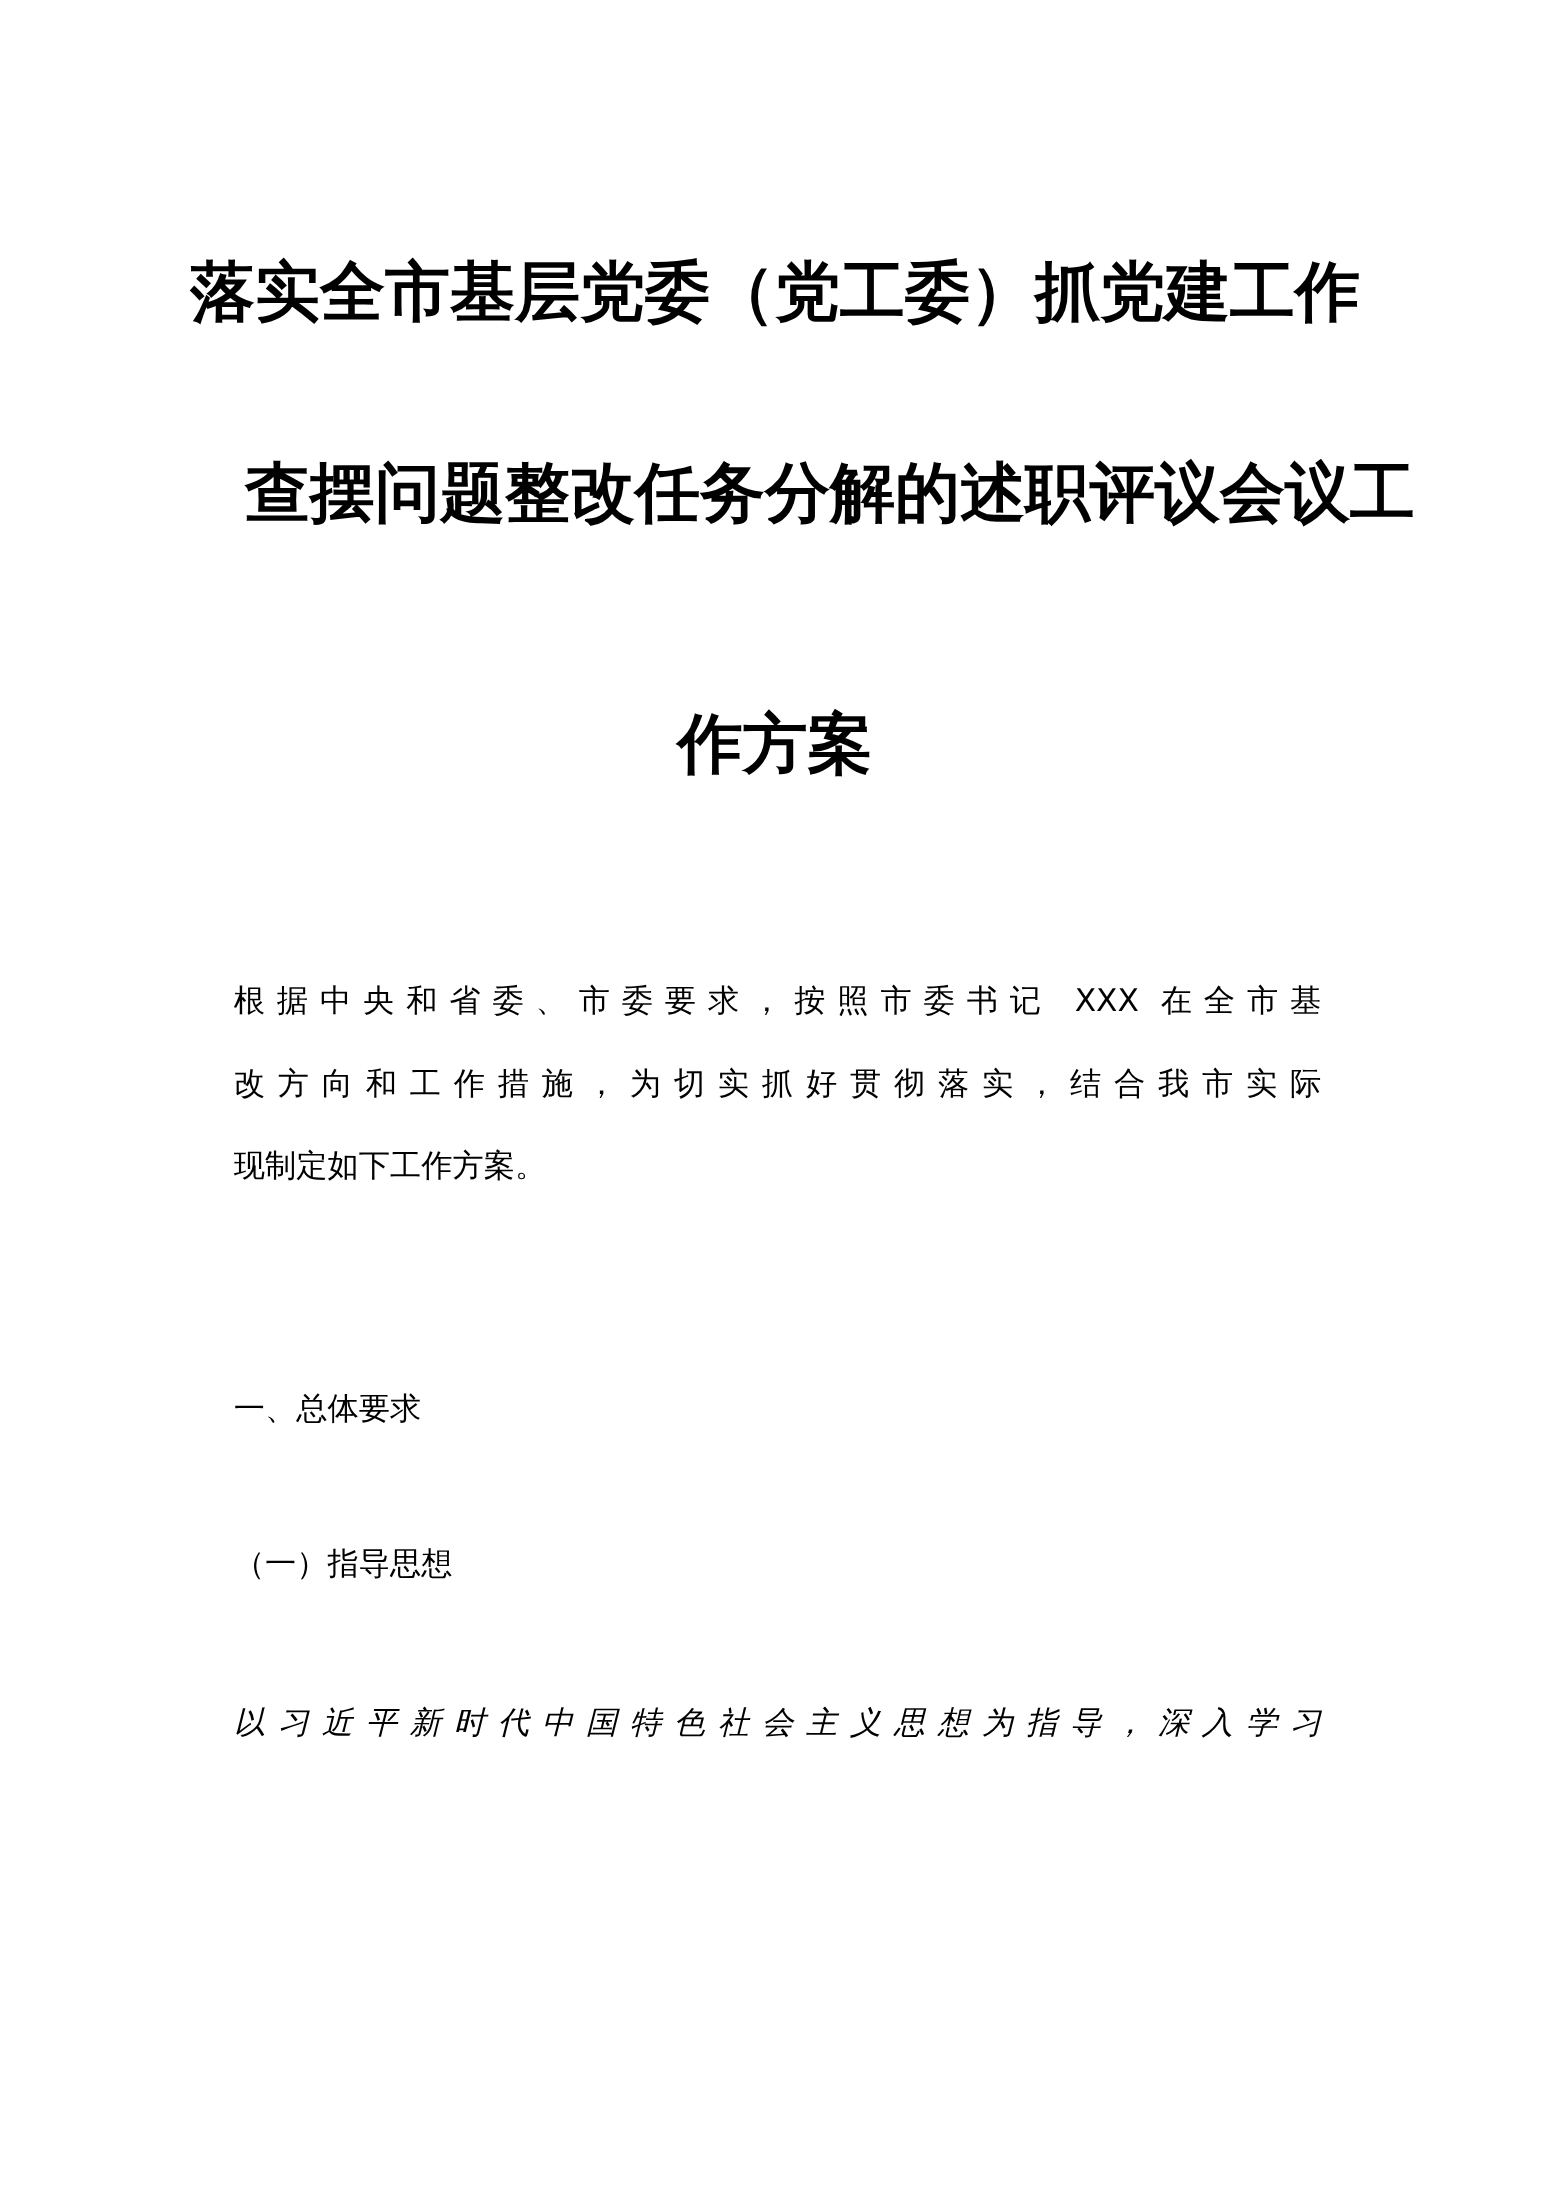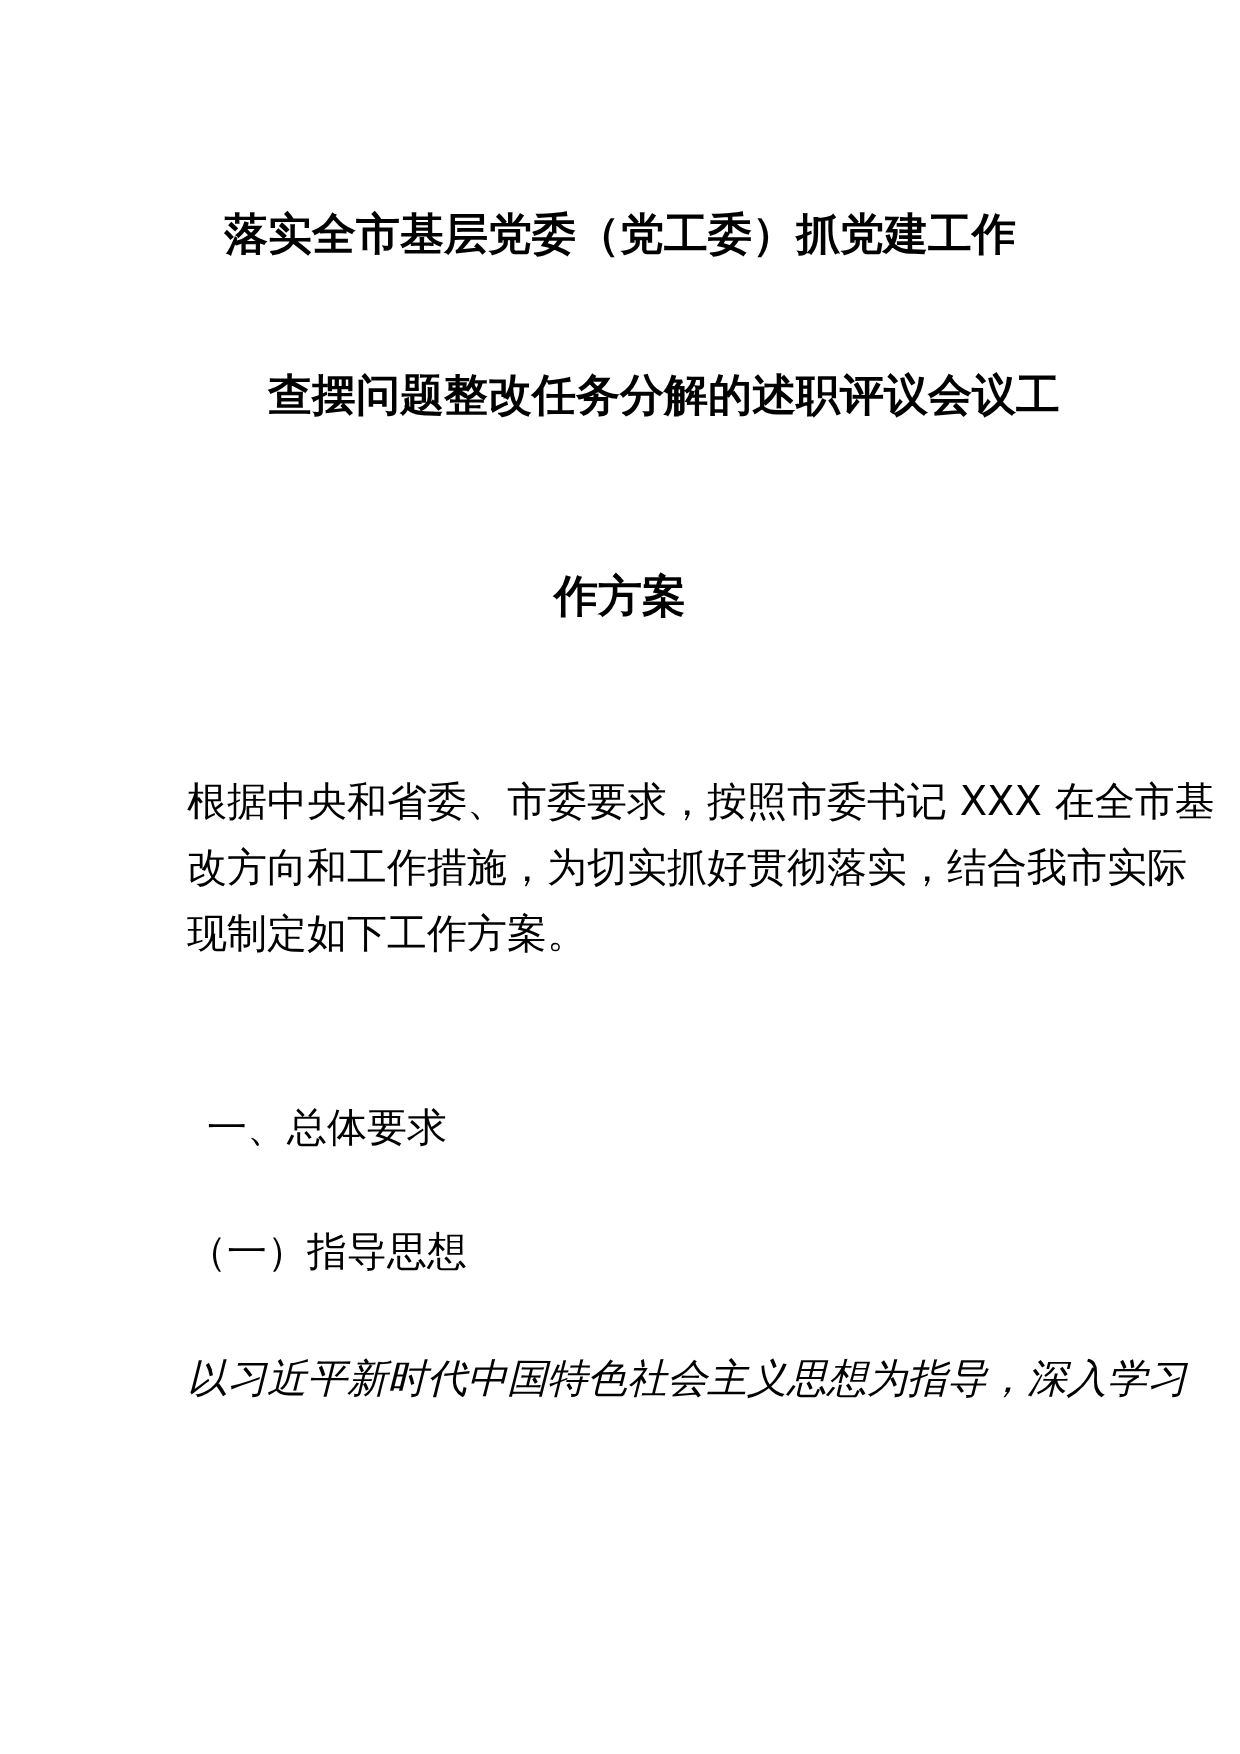--- a/index.html
+++ b/index.html
@@ -1,23 +1,23 @@
 <!DOCTYPE html>
 <html><head>
 <meta charset="utf-8">
 <style>
   html, body { margin: 0; padding: 0; background: #ffffff; }
   body { width: 1240px; height: 1754px; position: relative; overflow: hidden; font-family: "DejaVu Sans", "Liberation Sans", sans-serif; color: #000; }
-  .title { position: absolute; left: 0; width: 1240px; text-align: center; font-weight: bold; font-size: 44px; line-height: 60px; letter-spacing: 0px; }
+  .title { position: absolute; left: 0; width: 1240px; text-align: center; font-weight: bold; font-size: 52px; line-height: 60px; letter-spacing: 0px; }
   .t1 { top: 204px; }
   .t2 { top: 365px; margin-left: 44px; }
   .t3 { top: 518px; margin-top: 48px; }
-  .body { position: absolute; left: 187px; width: 870px; font-size: 40px; line-height: 66px; }
+  .body { position: absolute; left: 187px; width: 870px; font-size: 25px; line-height: 66px; }
   .p1 { top: 768px; }
-  .h1 { top: 1094px; margin-left: 20px; }
+  .h1 { top: 1094px; }
   .h2 { top: 1218px; }
   .p2 { top: 1345px; font-style: italic; }
   .line { display: block; white-space: nowrap; text-align: justify; text-align-last: justify; }
   .line.last { text-align-last: left; }
 </style>
 </head>
 <body>
 
 <div>
   <div class="title t1">落实全市基层党委（党工委）抓党建工作</div>

